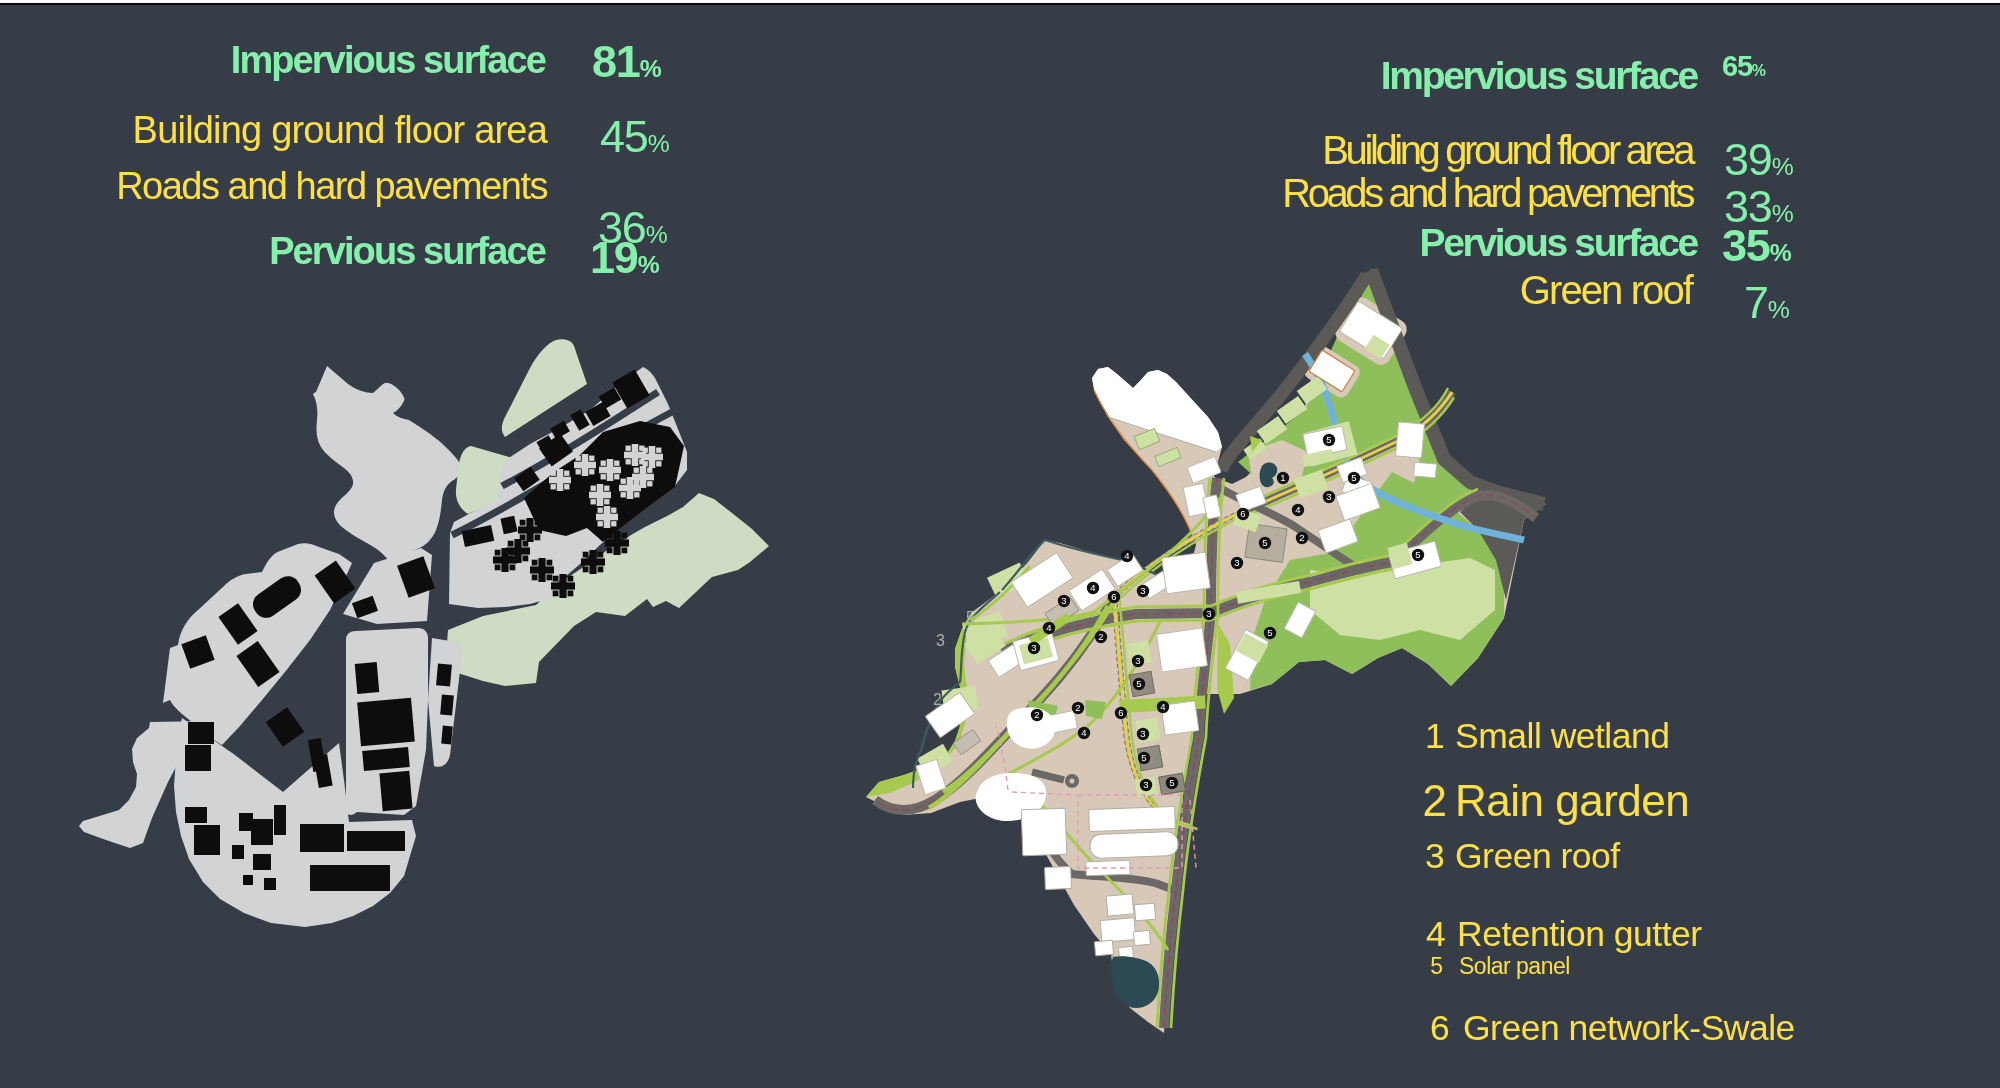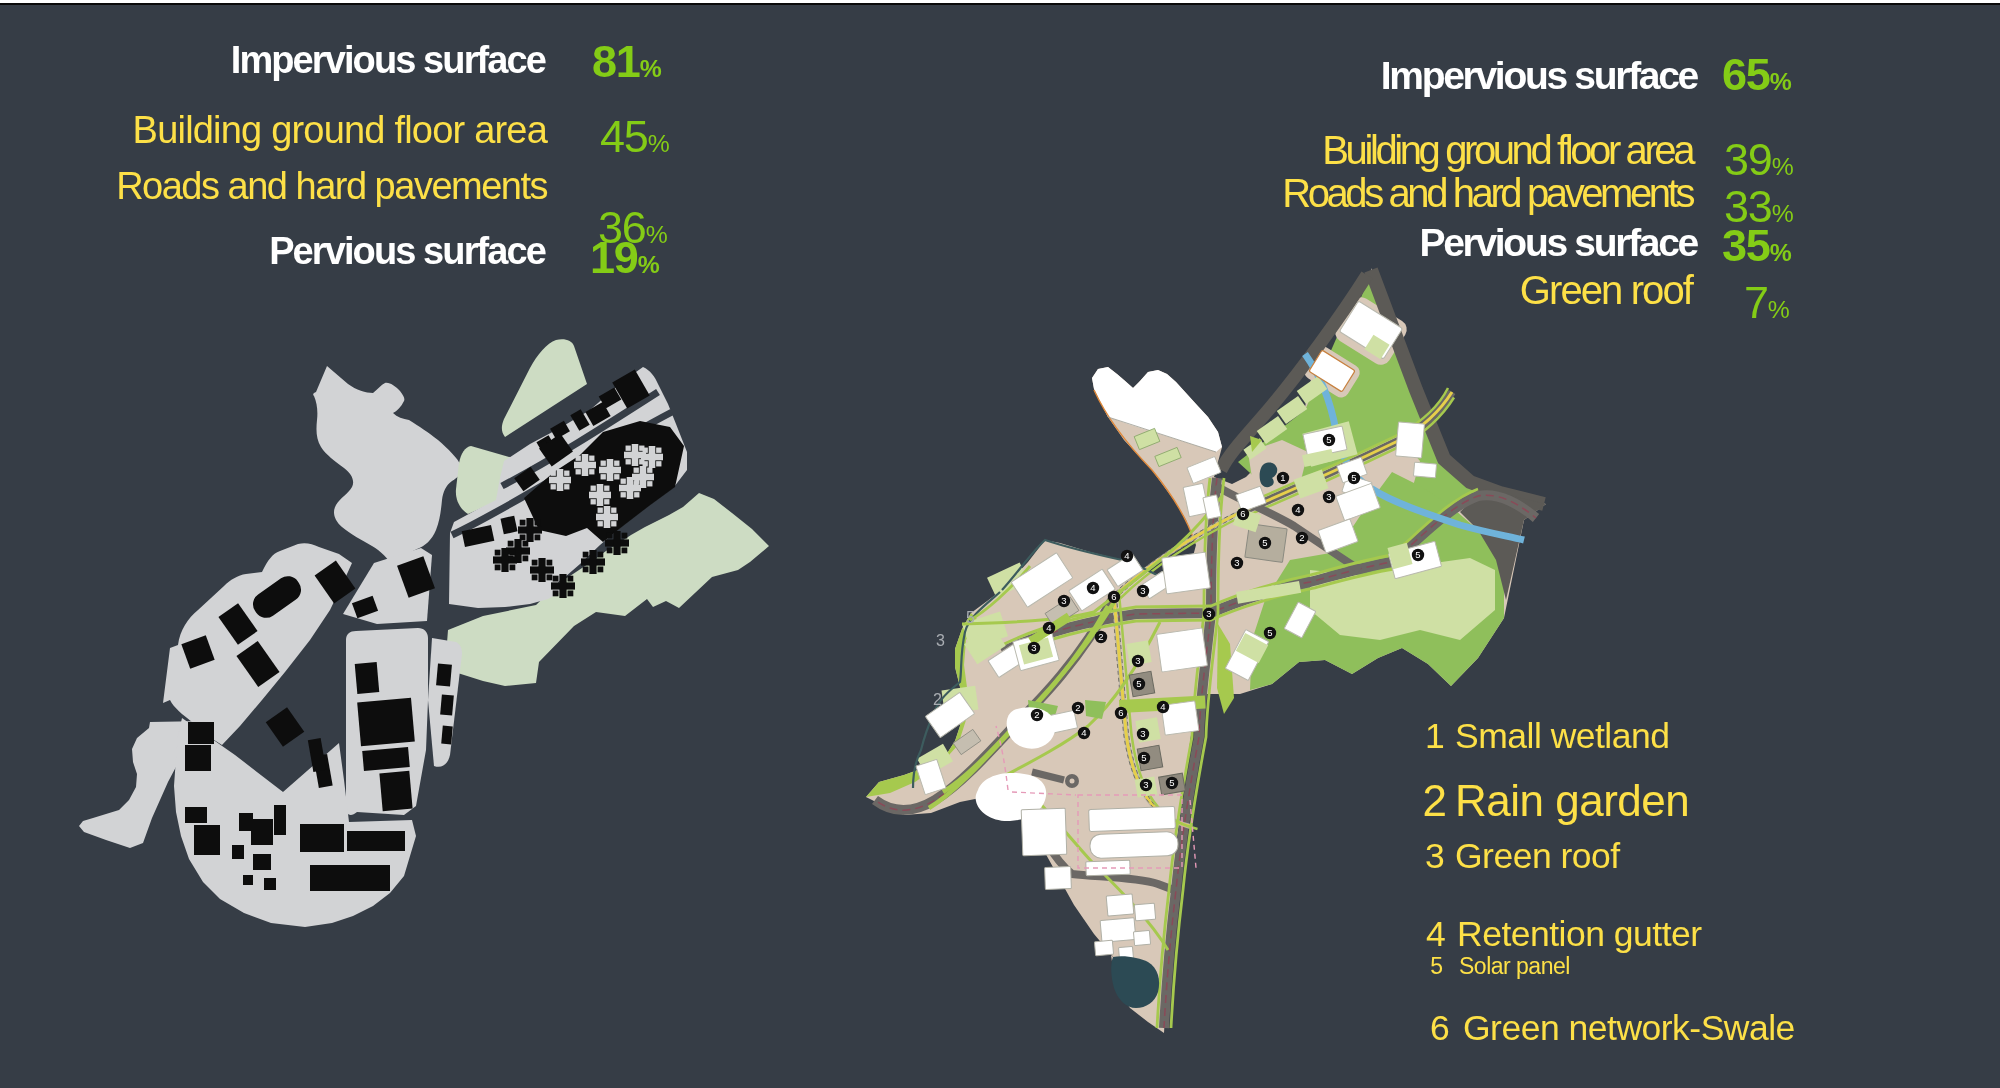--- a/index.html
+++ b/index.html
@@ -1,21 +1,21 @@
 <!DOCTYPE html>
 <html><head>
 <meta charset="utf-8">
 <style>
   html,body{margin:0;padding:0;}
   body{width:2000px;height:1088px;position:relative;background:#363d46;overflow:hidden;
        font-family:"Liberation Sans", sans-serif;}
   .abs{position:absolute;}
   .lbl{color:#fde047;line-height:1;white-space:nowrap;}
-  .bold{font-weight:bold;color:#ffffff;}
-  .num{color:#84cc16;line-height:1;white-space:nowrap;letter-spacing:-1.2px;}
+  .bold{font-weight:bold;color:#86efac;}
+  .num{color:#86efac;line-height:1;white-space:nowrap;letter-spacing:-1.2px;}
   .num .pc{font-size:0.55em;letter-spacing:0;}
   .leg{color:#fde047;line-height:1;white-space:nowrap;text-align:center;}
 </style>
 </head>
 <body>
 
 <div class="abs" style="left:0;top:0;width:2000px;height:3px;background:#ffffff;"></div>
 
 <div class="abs" style="left:0;top:3px;width:2000px;height:2px;background:#0b0b0b;"></div>
 
@@ -30,21 +30,21 @@
 <div class="abs lbl" style="left:87px;top:167px;width:460px;text-align:right;font-size:38px;letter-spacing:-1.5px;">Roads and hard pavements</div>
 
 <div class="abs num" style="left:598px;top:173px;font-size:45px;margin-top:32px;">36<span class="pc">%</span></div>
 
 <div class="abs lbl bold" style="left:85px;top:232px;width:460px;text-align:right;font-size:38px;letter-spacing:-1.9px;">Pervious surface</div>
 
 <div class="abs num bold" style="left:590px;top:235px;font-size:45px;">19<span class="pc">%</span></div>
 
 <div class="abs lbl bold" style="left:1237px;top:56px;width:460px;text-align:right;font-size:39px;letter-spacing:-2.3px;">Impervious surface</div>
 
-<div class="abs num bold" style="left:1722px;top:52px;font-size:45px;">65<span class="pc">%</span></div>
+<div class="abs num bold" style="left:1722px;top:52px;font-size:29px;">65<span class="pc">%</span></div>
 
 <div class="abs lbl" style="left:1232px;top:130px;width:460px;text-align:right;font-size:40px;letter-spacing:-3.4px;">Building ground floor area</div>
 
 <div class="abs num" style="left:1724px;top:137px;font-size:45px;">39<span class="pc">%</span></div>
 
 <div class="abs lbl" style="left:1232px;top:173px;width:460px;text-align:right;font-size:40px;letter-spacing:-3.4px;">Roads and hard pavements</div>
 
 <div class="abs num" style="left:1724px;top:184px;font-size:45px;">33<span class="pc">%</span></div>
 
 <div class="abs lbl bold" style="left:1237px;top:223px;width:460px;text-align:right;font-size:39px;letter-spacing:-2.3px;">Pervious surface</div>

